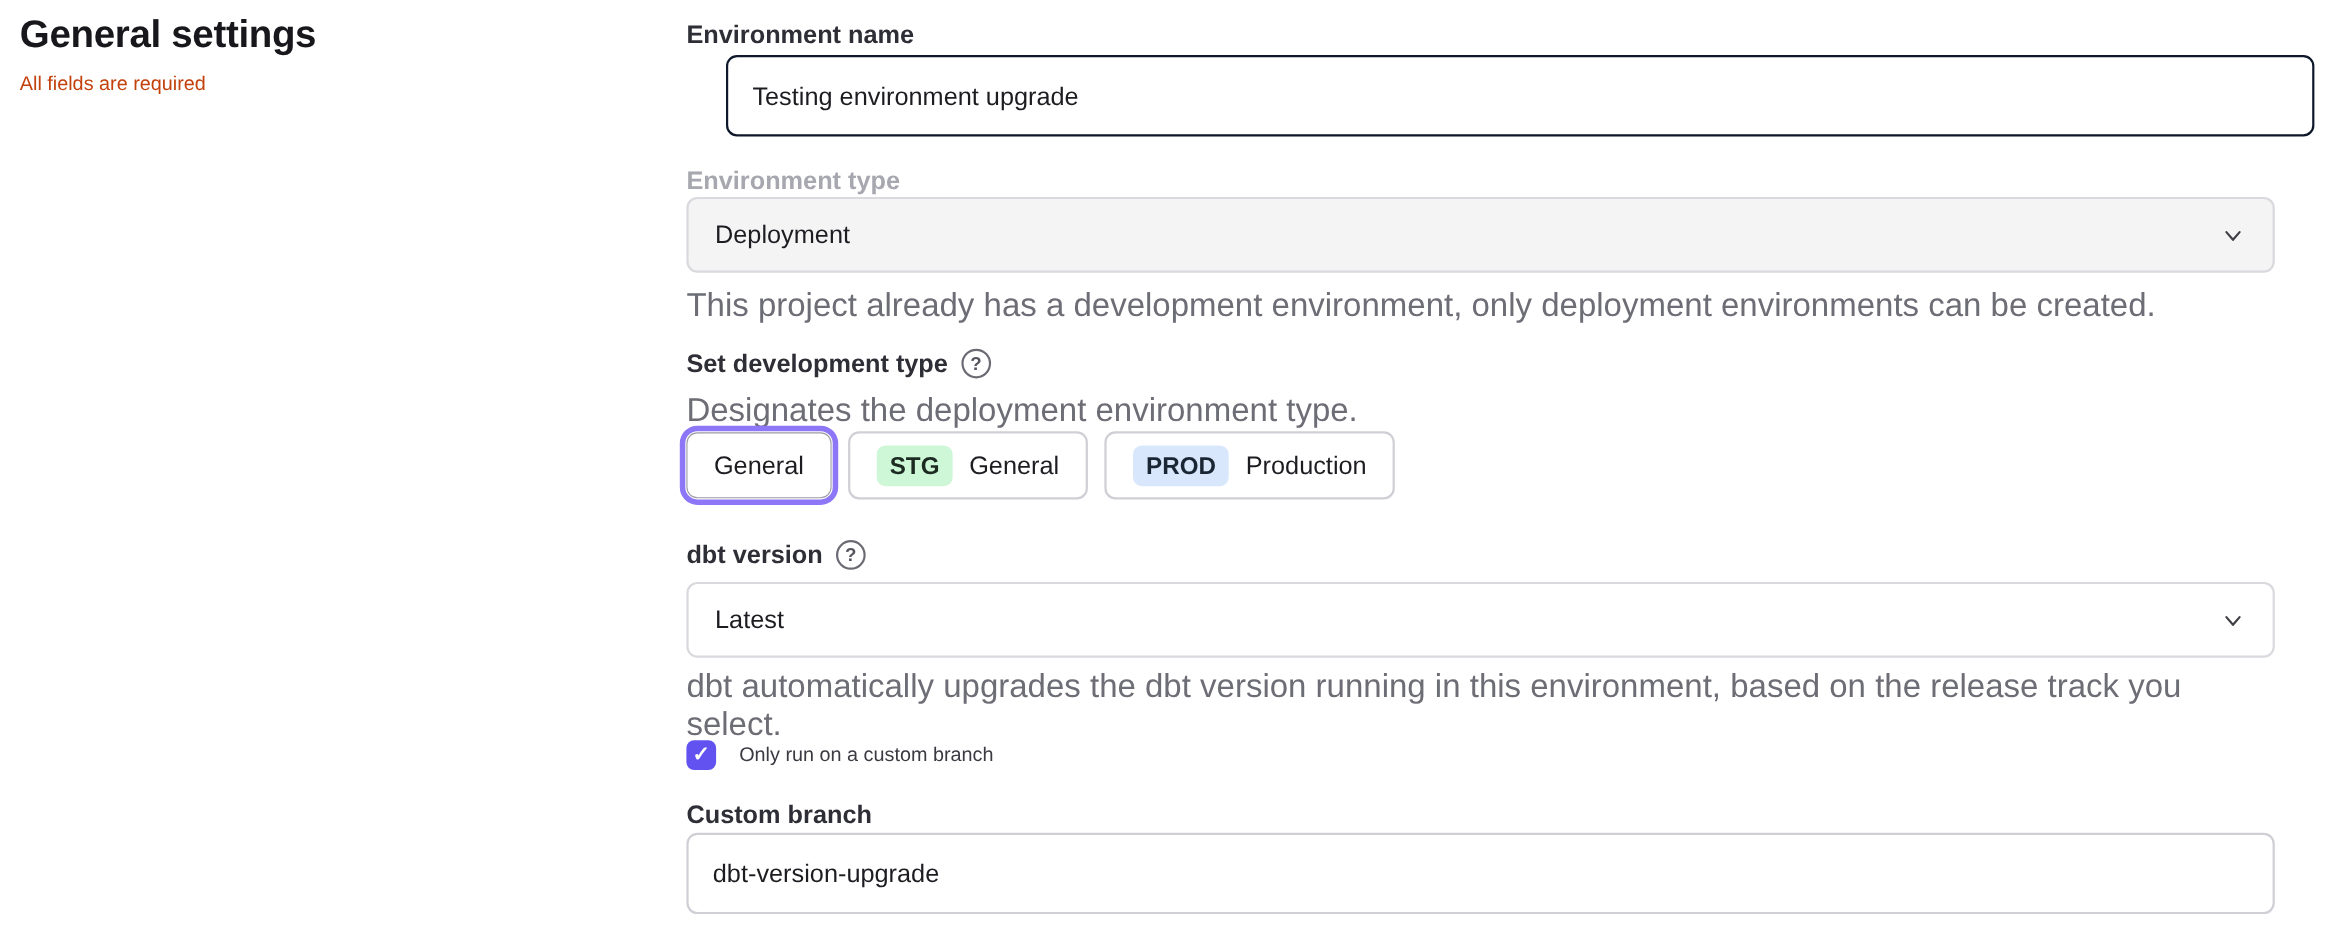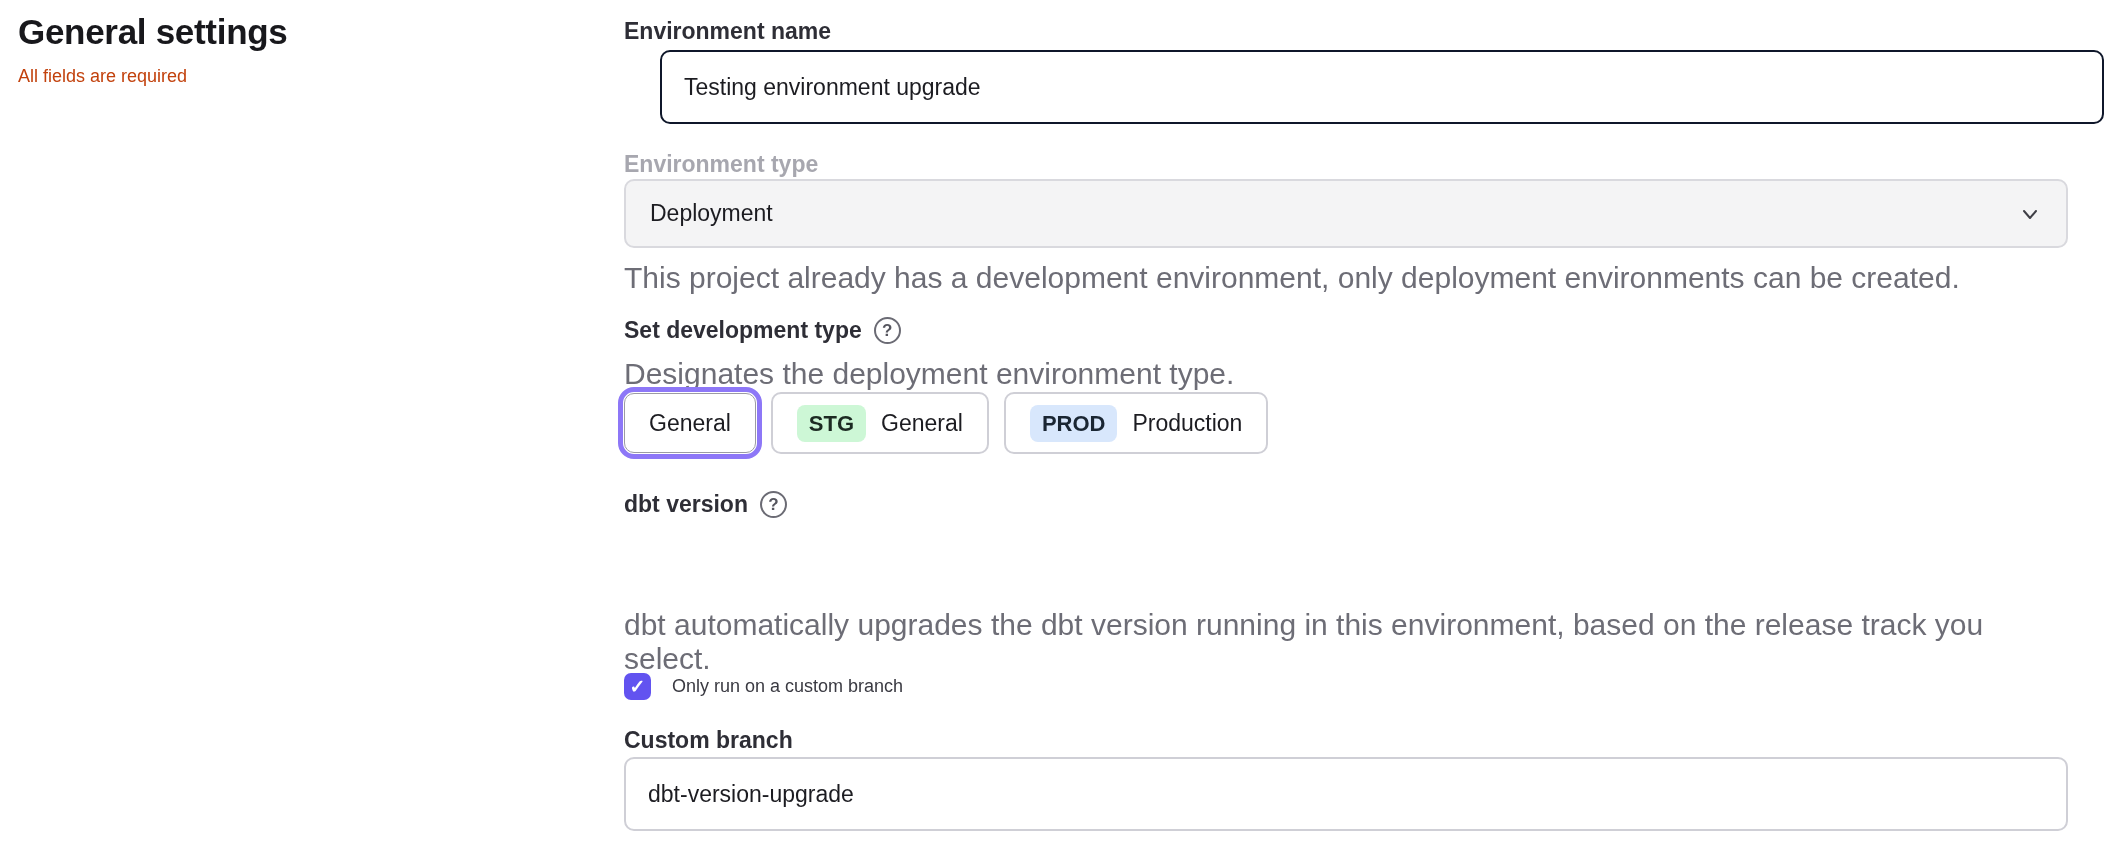--- a/index.html
+++ b/index.html
@@ -125,20 +125,30 @@
   </div>
 
   <div class="row" style="top:491px;">
     <label class="field-label">
       <span>dbt version</span>
       <span class="help-icon">
           <span>?</span>
         </span>
     </label>
   </div>
+  <div class="row" style="top:529px;">
+    <div class="select-box">
+      <span>Latest</span>
+      <span class="chevron-icon">
+        <svg width="24" height="24" viewBox="0 0 24 24" fill="none">
+          <polyline points="6,9 12,16 18,9" stroke="#3f3f46" stroke-width="2" stroke-linecap="round" stroke-linejoin="round"></polyline>
+        </svg>
+      </span>
+    </div>
+  </div>
   <div class="row" style="top:608px;">
     <div class="helper-text">dbt automatically upgrades the dbt version running in this environment, based on the release track you select.</div>
   </div>
 
   <div class="row checkbox-row" style="top:673px;">
     <span class="checkbox">
       <span class="check-glyph">✓</span>
     </span>
     <span class="checkbox-label">Only run on a custom branch</span>
   </div>

